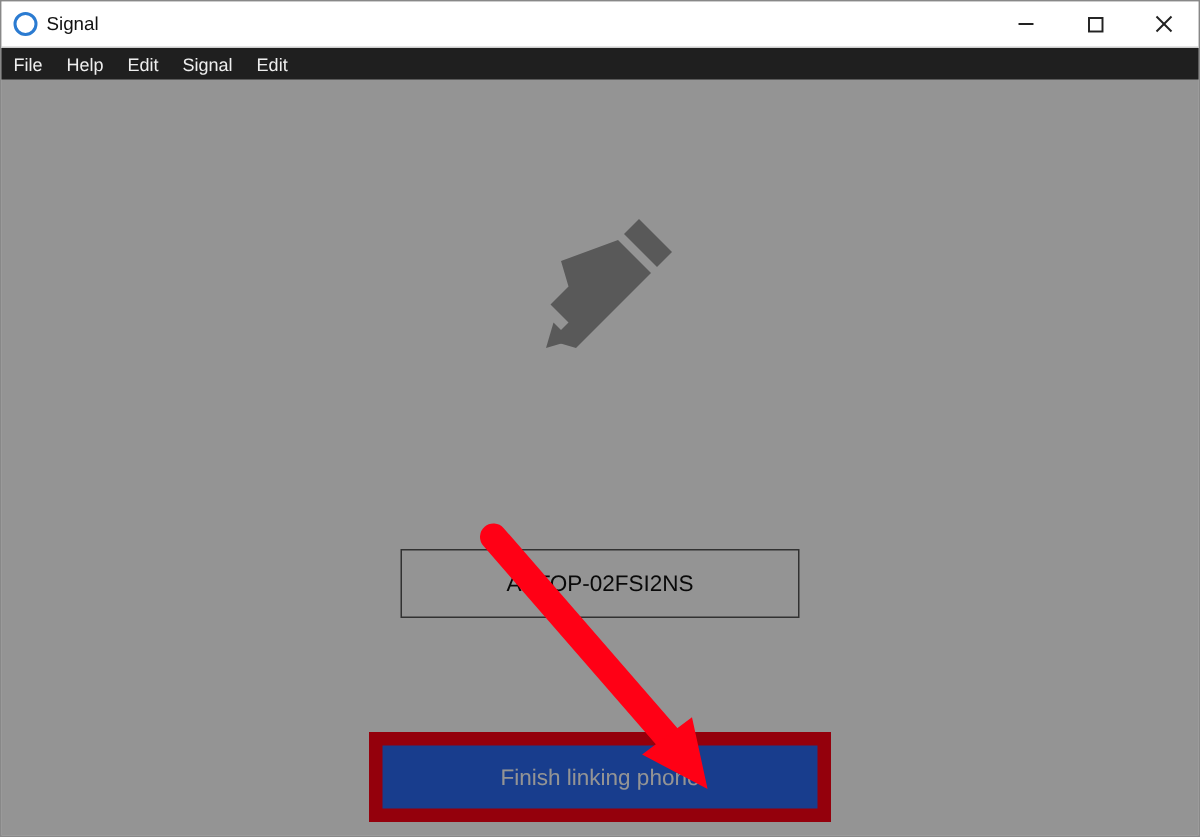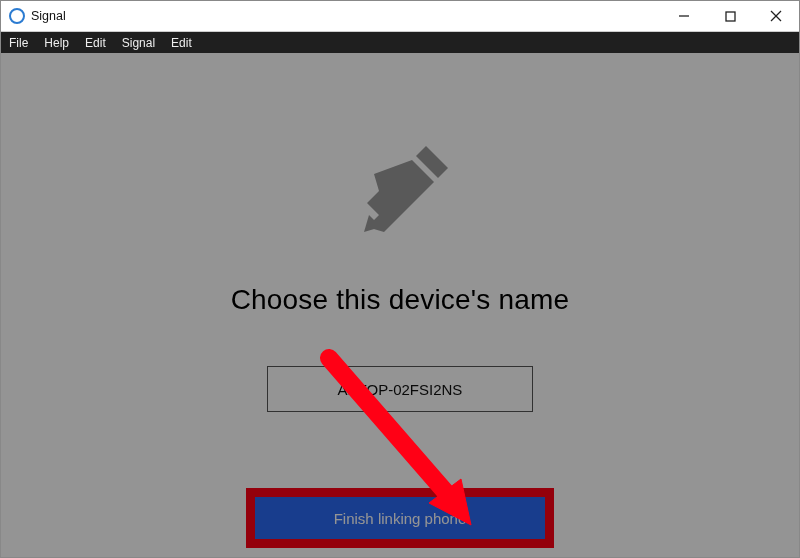--- a/index.html
+++ b/index.html
@@ -75,21 +75,20 @@
     <div class="center pencil">
       <svg width="120" height="120" viewBox="0 0 120 120">
         <g fill="#9a9a9a">
           <path d="M86 12 l22 22 -10 10 -22 -22 z"></path>
           <path d="M72 26 l22 22 -50 50 -17 -5 12 -12 -12 -12 12 -12 -5 -17 z"></path>
           <path d="M24 98 l5 -17 12 12 z"></path>
         </g>
       </svg>
     </div>
 
-    <div class="center heading">Choose this device's name</div>
 
     <div class="center input-row">
       <input class="name-input" value="APTOP-02FSI2NS" style="">
     </div>
 
     <div class="center btn-wrap">
       <div class="highlight-box">
         <button class="finish-btn">Finish linking phone</button>
       </div>
     </div>

